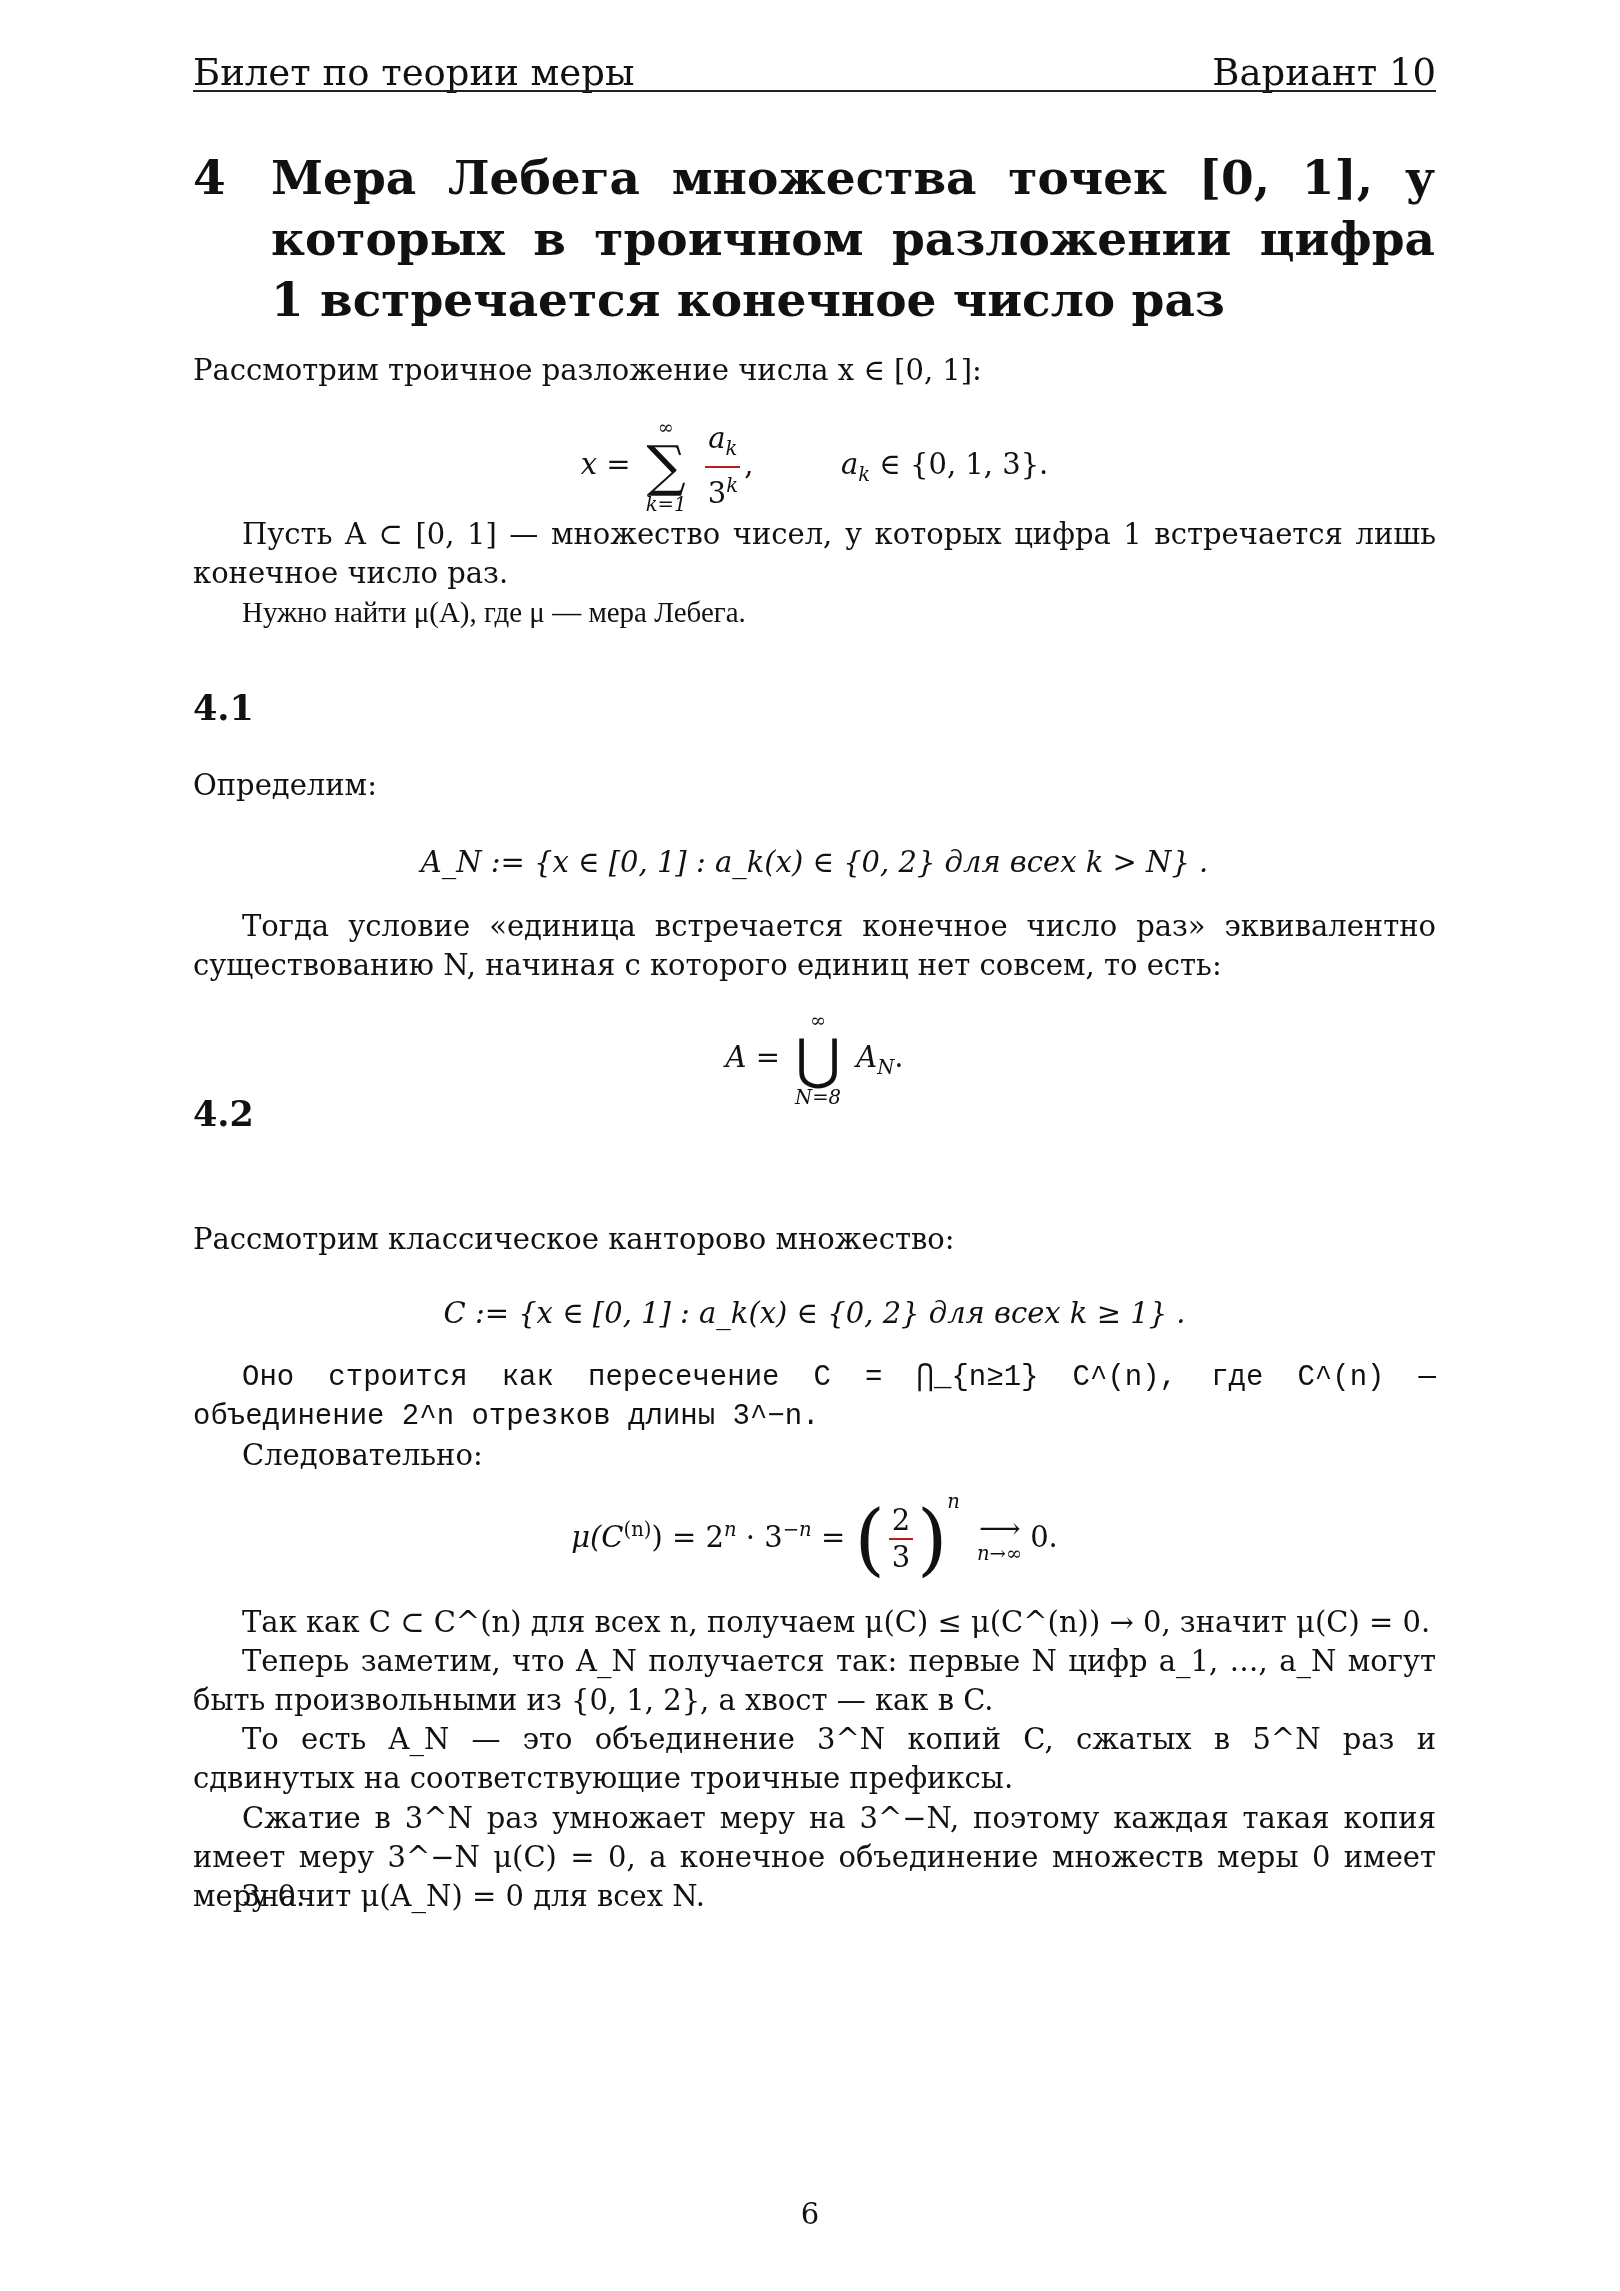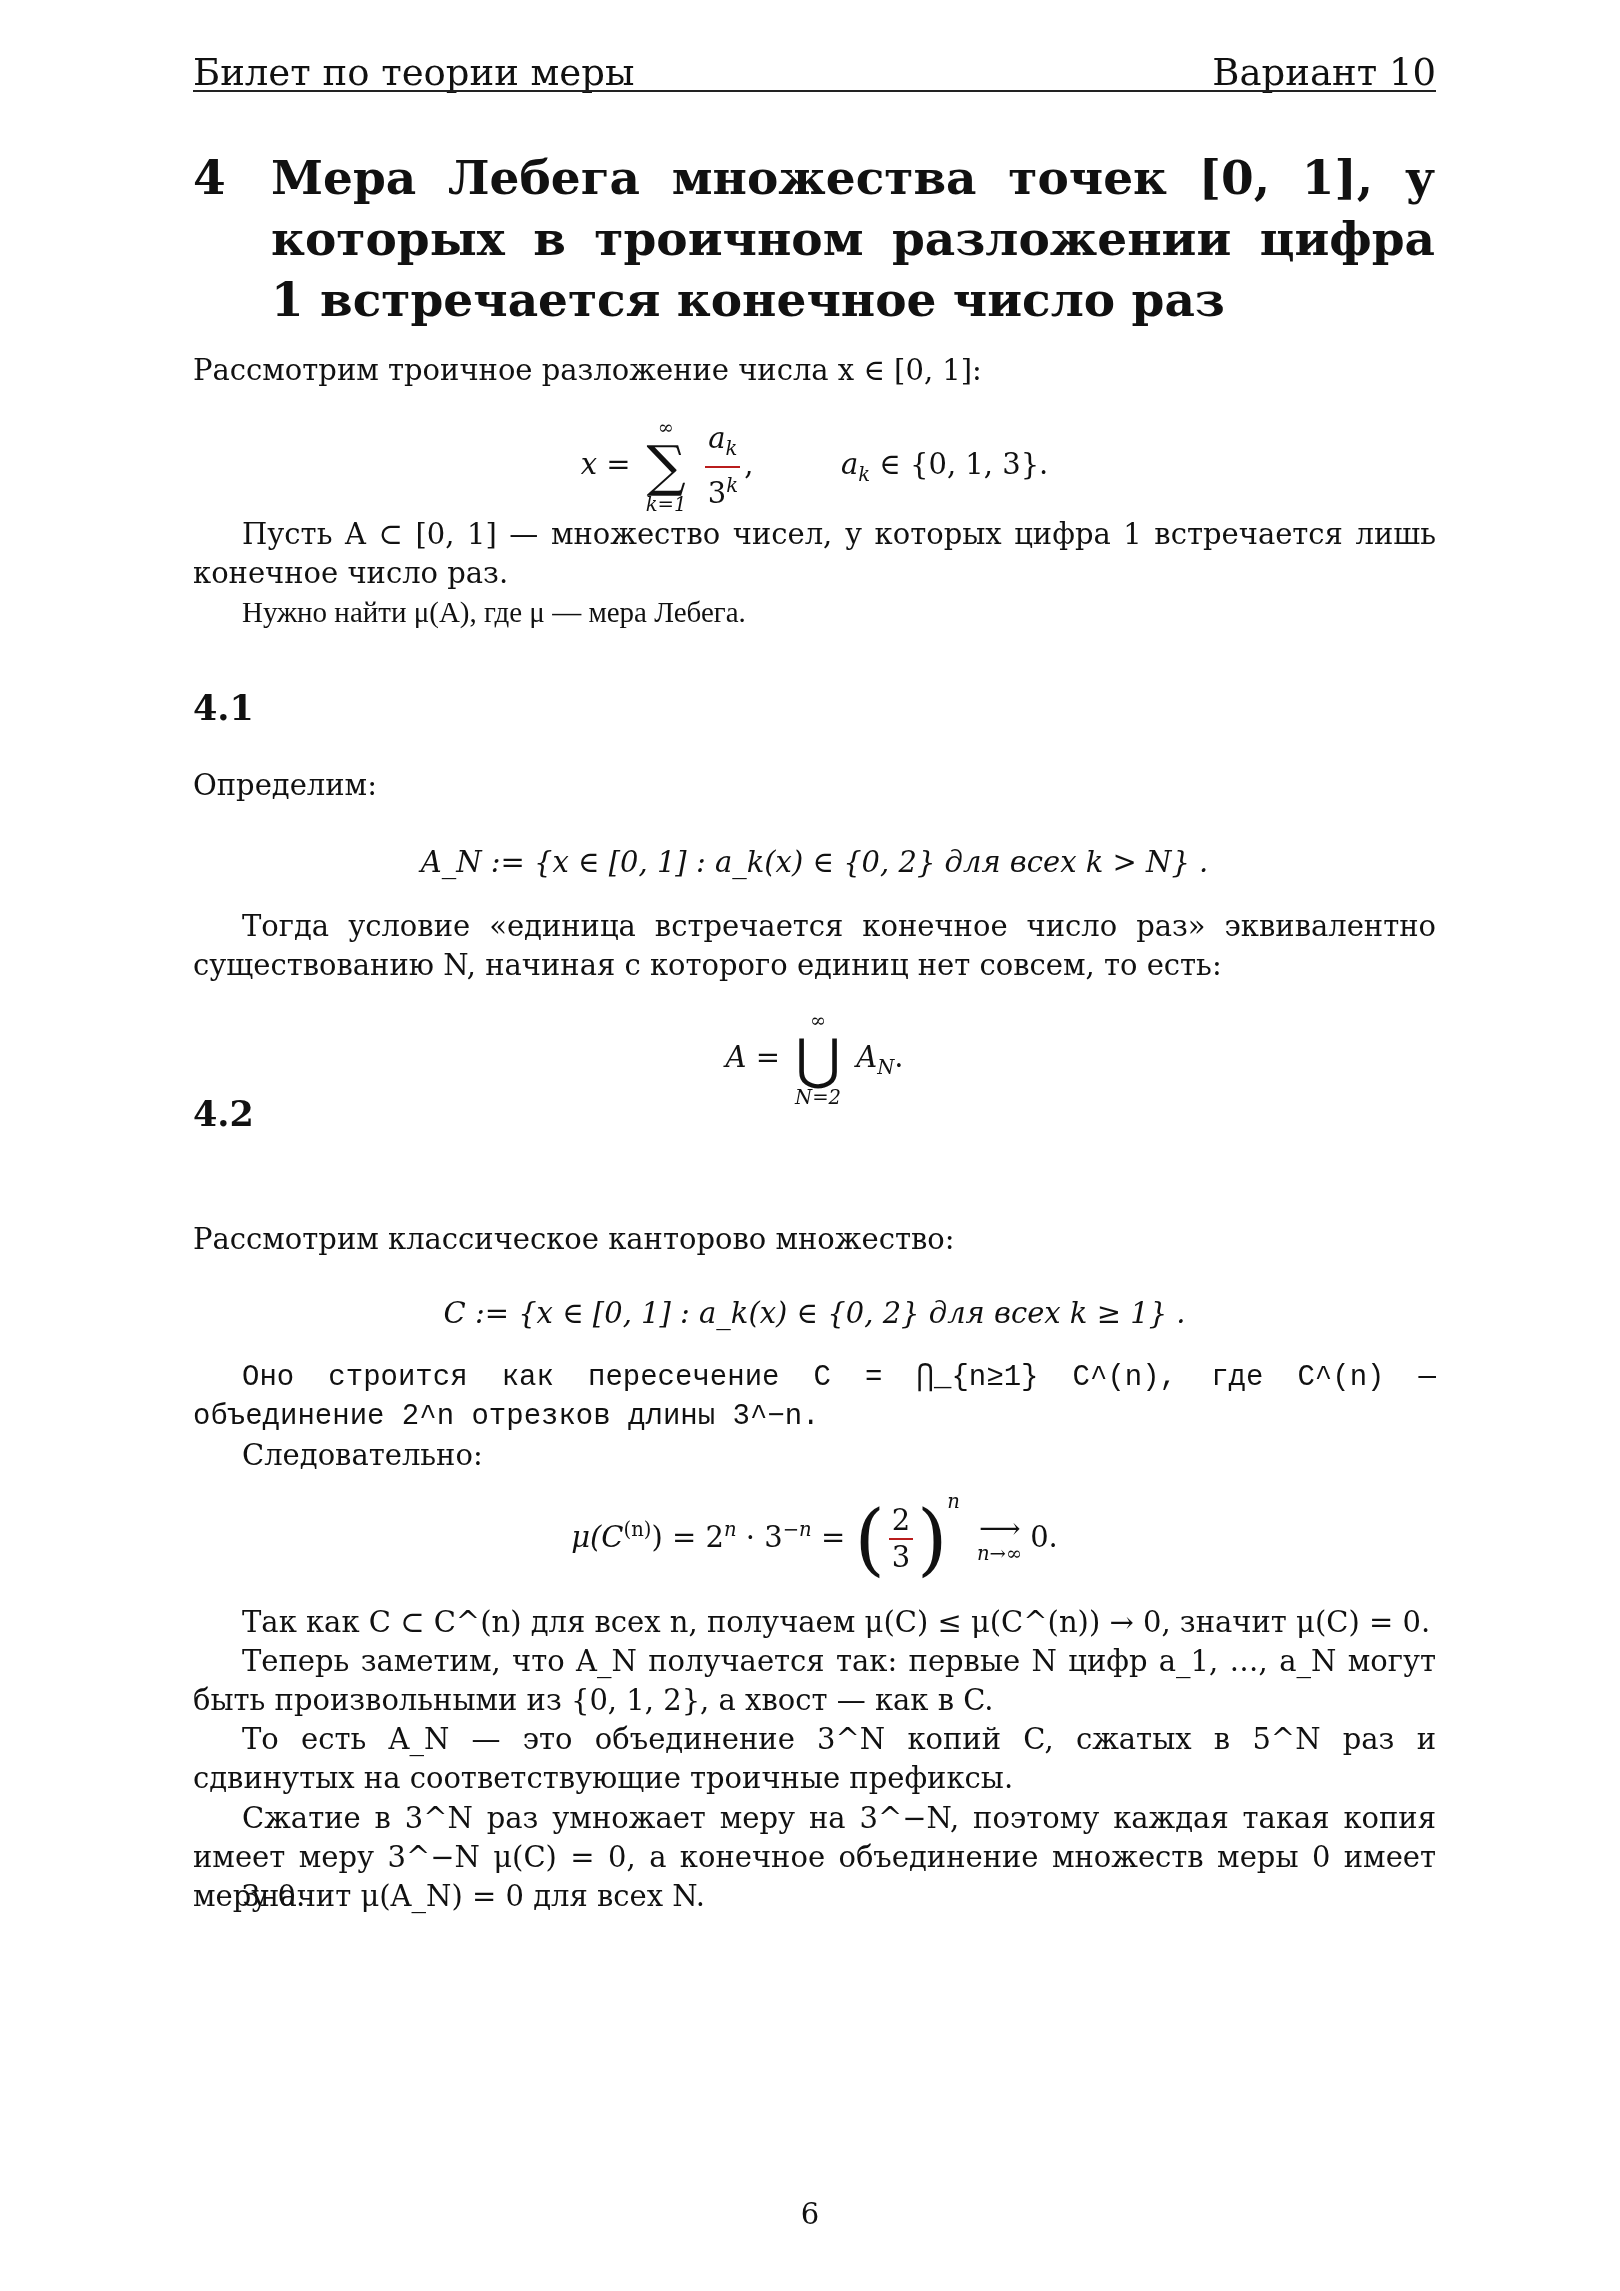--- a/index.html
+++ b/index.html
@@ -80,21 +80,21 @@
   </div>
   <div class="abs p" style="top:766px;">Определим:</div>
   <div class="eq math" style="top:845px;">A_N := {x ∈ [0, 1] : a_k(x) ∈ {0, 2} для всех k &gt; N} .</div>
   <div class="abs p ind" style="top:907px;">Тогда условие «единица встречается конечное число раз» эквивалентно существованию N, начиная с которого единиц нет совсем, то есть:</div>
 
   <div class="eq" style="top:1010px;">
     <span class="math">A =</span>
     <span class="bigop">
       <span class="lim">∞</span>
       <span class="sym">⋃</span>
-      <span class="lim">N=2</span>
+      <span class="lim">N=8</span>
     </span>
     <span class="math">A</span><sub class="math">N</sub><span>.</span>
   </div>
 
   <div class="abs subsec" style="top:1092px; left:0; width:1243px; height:49px;">
     <span class="num">4.2</span>
   </div>
   <div class="abs p" style="top:1220px;">Рассмотрим классическое канторово множество:</div>
   <div class="eq math" style="top:1296px;">C := {x ∈ [0, 1] : a_k(x) ∈ {0, 2} для всех k ≥ 1} .</div>
   <div class="abs p ind" style="top:1358px;font-family:Liberation Mono, monospace;">Оно строится как пересечение C = ⋂_{n≥1} C^(n), где C^(n) — объединение 2^n отрезков длины 3^−n.</div>

